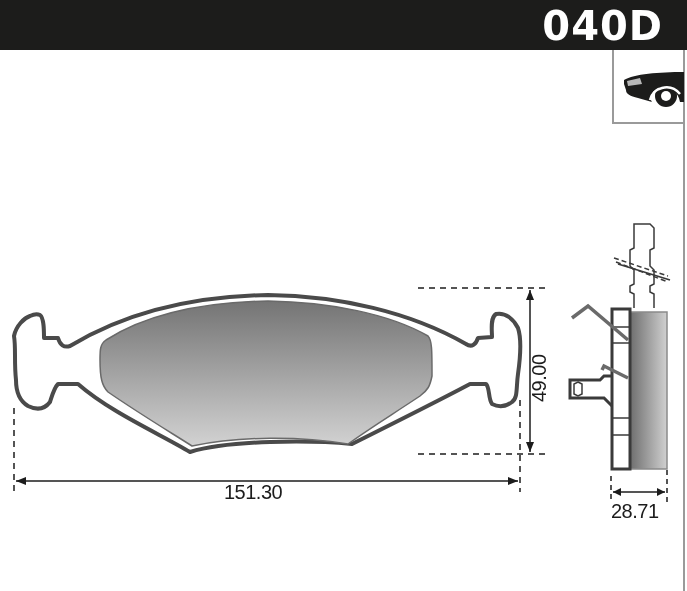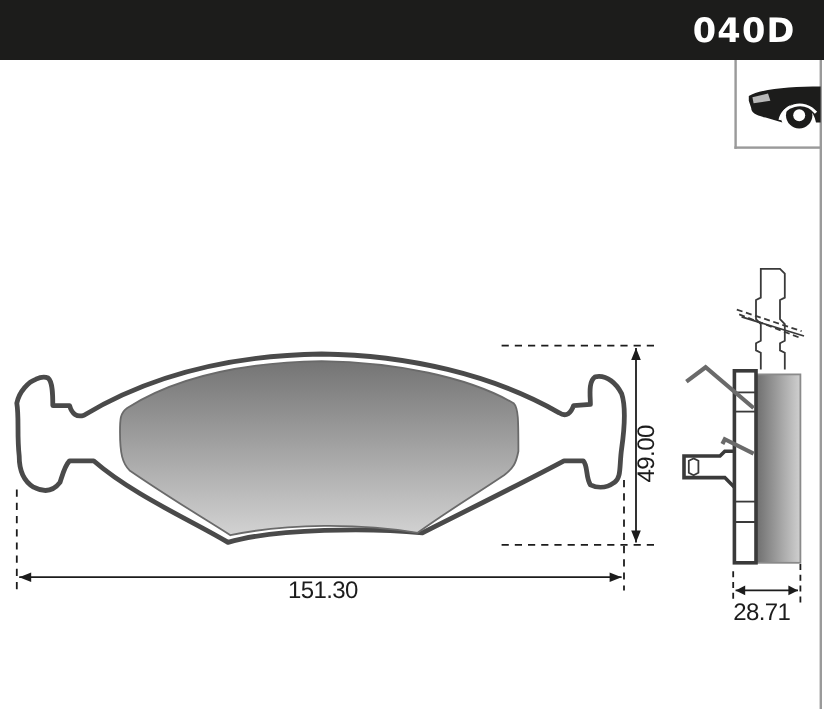--- a/index.html
+++ b/index.html
@@ -1,23 +1,23 @@
 <!DOCTYPE html>
 <html><head>
 <meta charset="utf-8">
 <style>
   html, body { margin: 0; padding: 0; background: #ffffff; }
   body { width: 687px; height: 591px; position: relative; overflow: hidden; font-family: "Liberation Sans", sans-serif; }
   .topbar { position: absolute; left: 0; top: 0; width: 687px; height: 50px; background: #1c1c1b; }
-  .code { position: absolute; right: 24px; top: 2px; color: #ffffff; font-family: "DejaVu Sans", sans-serif; font-size: 28px; font-weight: bold; letter-spacing: 1px; line-height: 48px; }
+  .code { position: absolute; right: 24px; top: 2px; color: #ffffff; font-family: "DejaVu Sans", sans-serif; font-size: 40px; font-weight: bold; letter-spacing: 1px; line-height: 48px; }
   .vline { position: absolute; left: 683px; top: 50px; width: 2px; height: 541px; background: #9a9a9a; }
   .iconbox { position: absolute; left: 612px; top: 50px; width: 72px; height: 74px; border-left: 2px solid #9a9a9a; border-bottom: 2px solid #9a9a9a; box-sizing: border-box; }
   .drawing { position: absolute; left: 0; top: 0; }
   .dim-label { position: absolute; font-family: "Liberation Sans", sans-serif; font-size: 20px; color: #1c1c1c; letter-spacing: -0.5px; }
-  .dim-width { left: 240px; top: 481px; }
+  .dim-width { left: 224px; top: 481px; }
   .dim-thickness { left: 611px; top: 500px; }
   .dim-height { left: 528px; top: 360px; transform: rotate(-90deg); transform-origin: left top; top: 402px; }
 </style>
 </head>
 <body>
 
 <div class="topbar">
   <span class="code">040D</span>
 </div>
 

